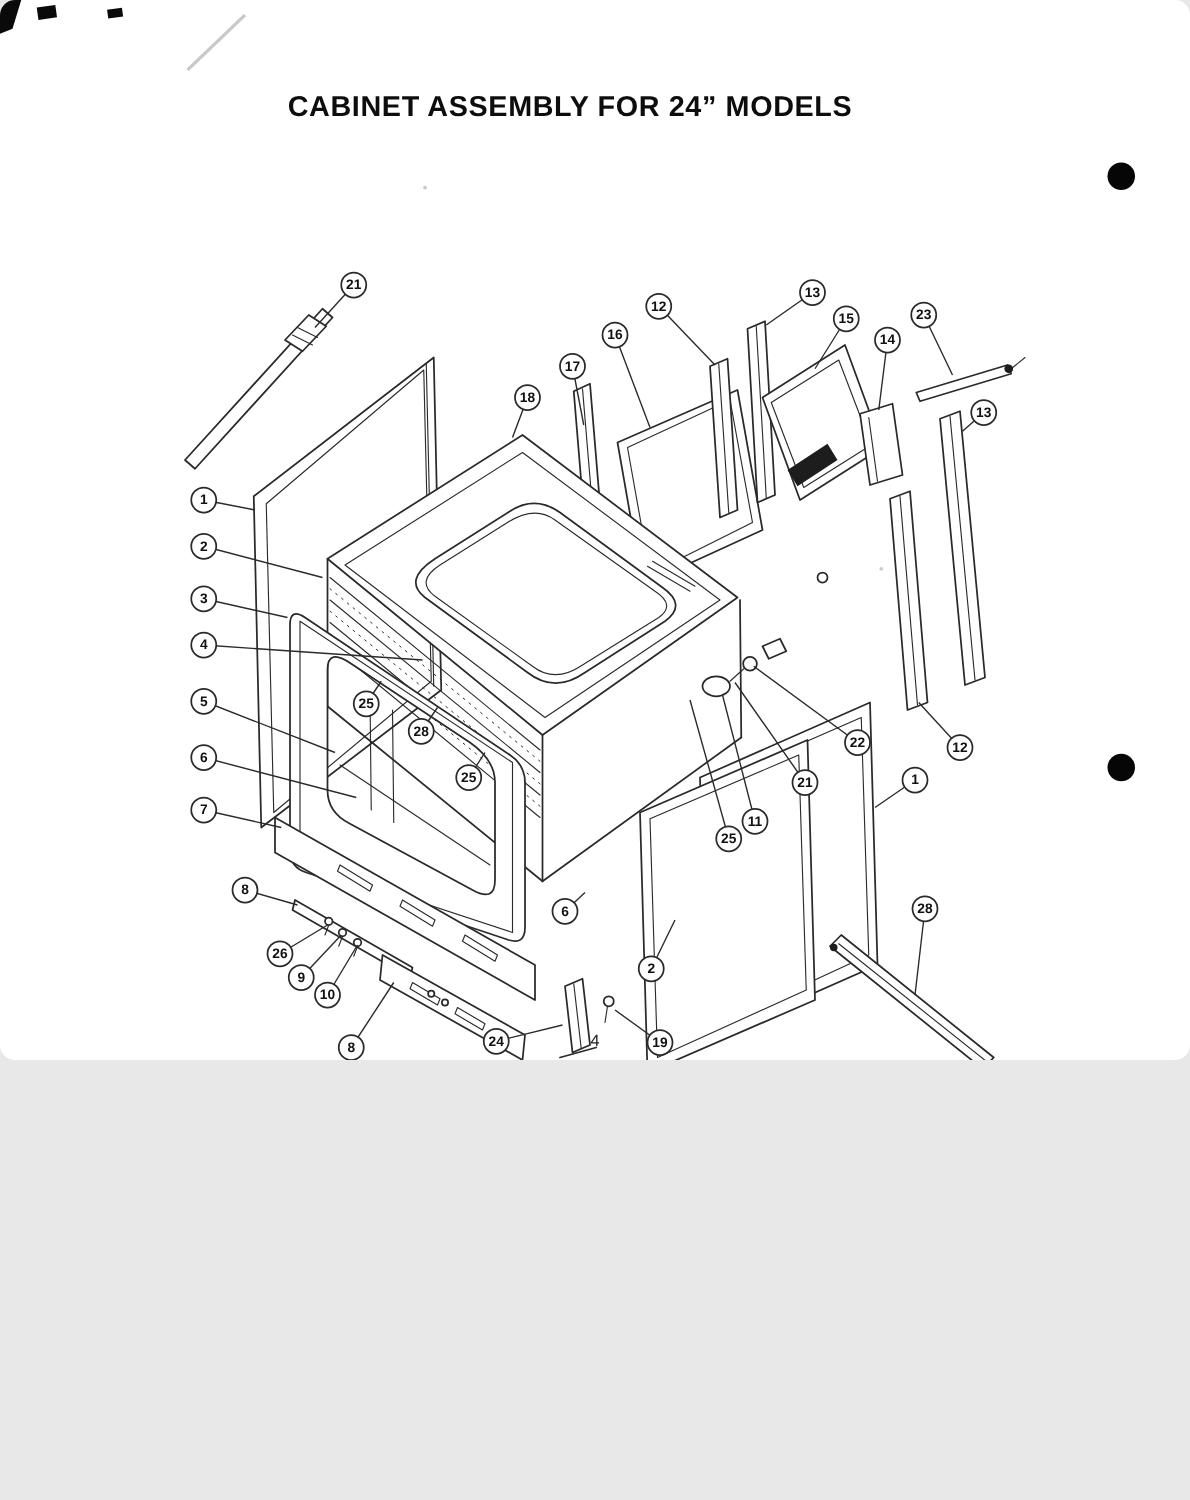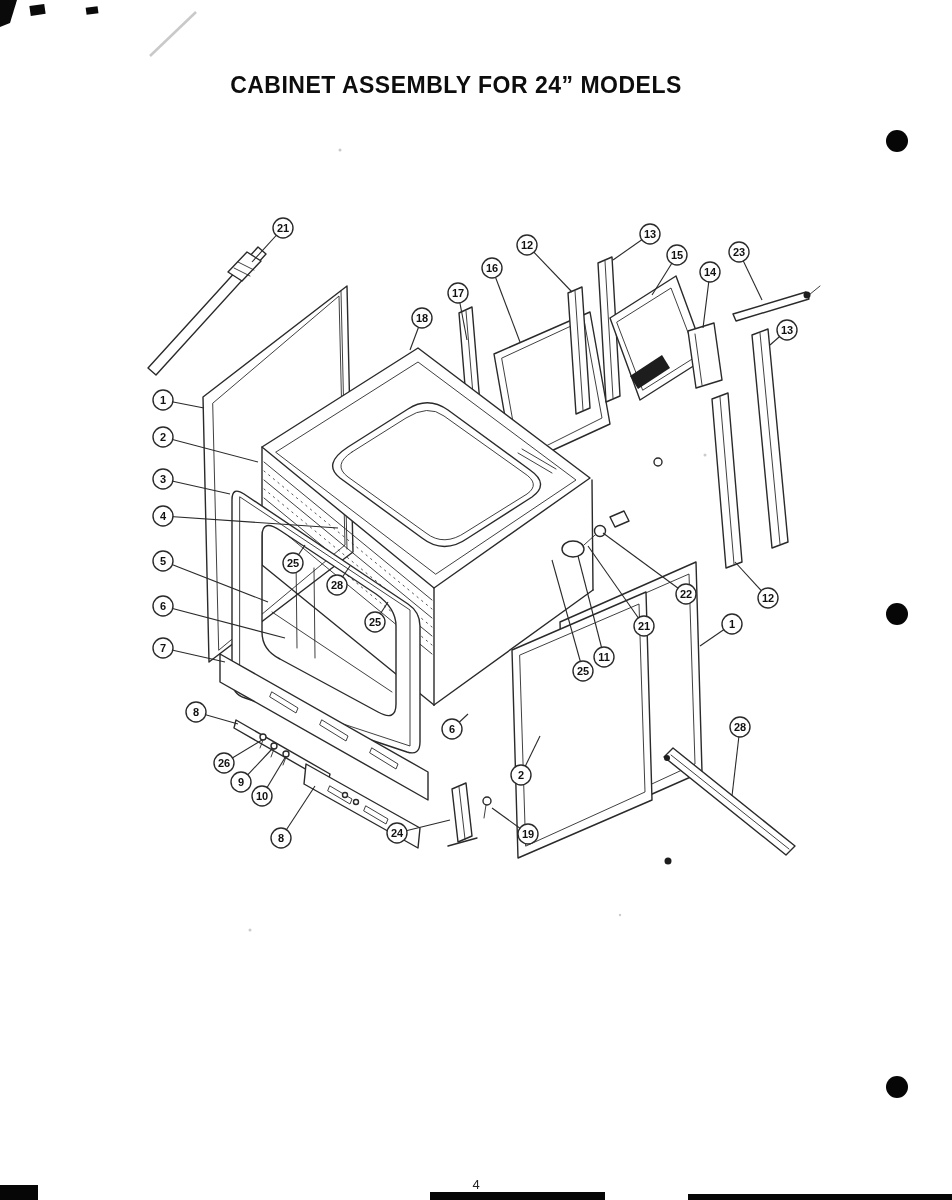--- a/index.html
+++ b/index.html
@@ -1,19 +1,19 @@
 <!DOCTYPE html>
 <html><head>
 <meta charset="utf-8">
 <style>
   html,body { margin:0; padding:0; background:#e8e8e8; }
   .page {
-    position:relative; width:952px; height:1200px; margin:0 auto;
+    position:relative; width:952px; height:848px; margin:0 auto;
     background:#ffffff; overflow:hidden;
-    font-family:"Liberation Sans", sans-serif; color:#111;
+    font-family:"Liberation Sans", sans-serif; color:#111;border-radius:12px;
   }
   .title {
     position:absolute; top:72px; left:0; width:932px; text-align:center;
     font-size:23px; font-weight:bold; letter-spacing:0.5px; color:#0d0d0d;
     transform:translateX(-10px);
   }
   .page-num {
     position:absolute; bottom:8px; left:0; width:952px; text-align:center;
     font-size:13px; color:#222;
   }

